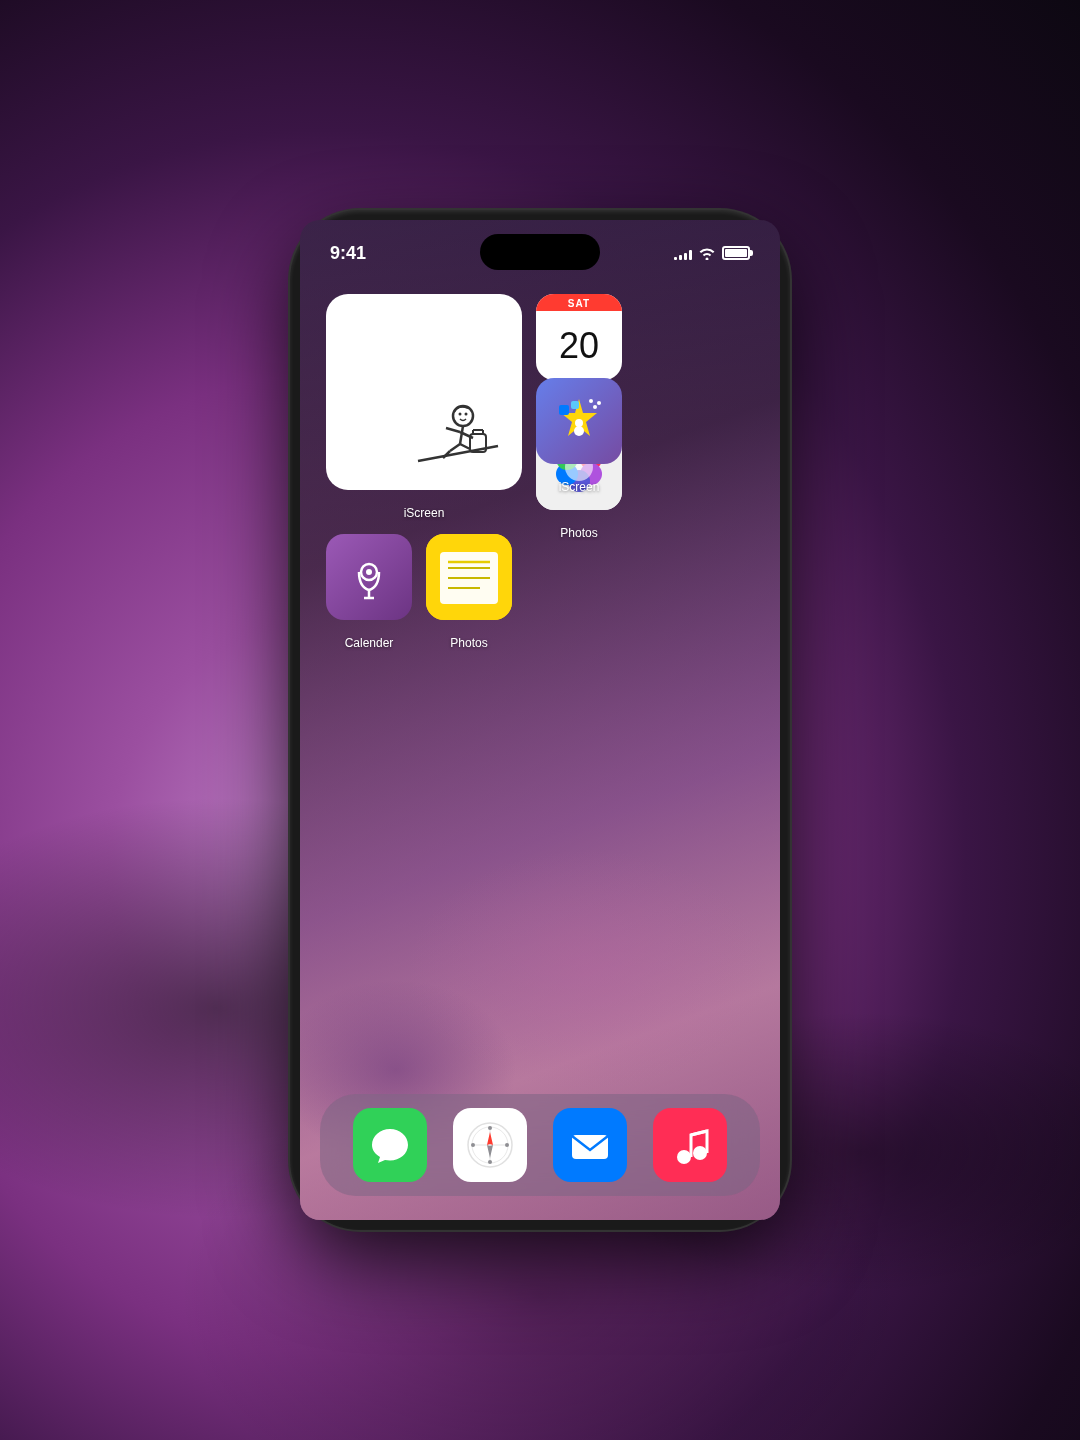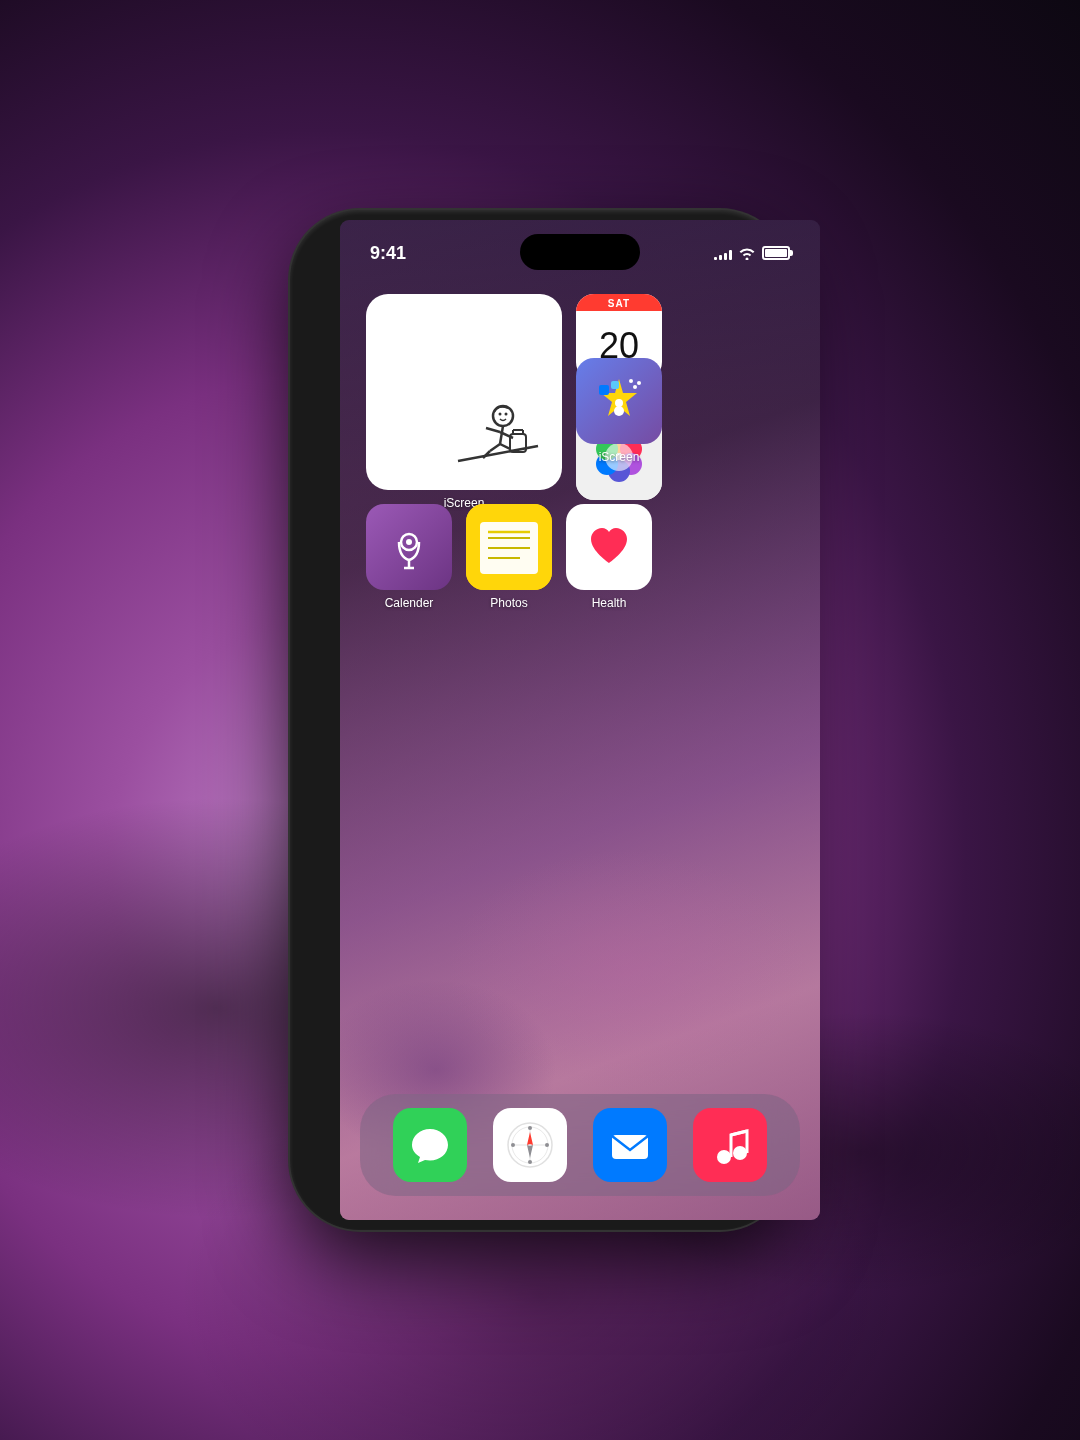--- a/index.html
+++ b/index.html
@@ -42,27 +42,26 @@
       padding: 10px;
       box-shadow:
         0 0 0 2px #333,
         0 30px 80px rgba(0,0,0,0.8),
         inset 0 2px 4px rgba(255,255,255,0.1);
     }
 
     .phone-screen {
       width: 100%;
       height: 100%;
-      border-radius: 9px;
+      border-radius: 20px;
       background: linear-gradient(160deg, #3a2545 0%, #2a1a35 30%, #7a5090 60%, #c090b0 80%, #7a5080 100%);
       overflow: hidden;
       position: relative;
       display: flex;
       flex-direction: column;
-      margin-left: 40px;
     }
 
     
     .dynamic-island {
       position: absolute;
       top: 14px;
       left: 50%;
       transform: translateX(-50%);
       width: 120px;
       height: 36px;
@@ -154,21 +153,21 @@
     .row {
       display: flex;
       gap: 14px;
       align-items: flex-start;
     }
 
     .app-icon-wrap {
       display: flex;
       flex-direction: column;
       align-items: center;
-      gap: 6px;
+      gap: 16px;
       cursor: pointer;
     }
 
     .app-icon {
       border-radius: 22px;
       overflow: hidden;
       flex-shrink: 0;
     }
 
     .app-icon.small {
@@ -548,28 +547,20 @@
                 <line x1="22" y1="34" x2="64" y2="34" stroke="#c8b800" stroke-width="2"></line>
                 <line x1="22" y1="44" x2="64" y2="44" stroke="#c8b800" stroke-width="2"></line>
                 <line x1="22" y1="54" x2="54" y2="54" stroke="#c8b800" stroke-width="2"></line>
 
                 <line x1="22" y1="28" x2="64" y2="28" stroke="#e6cc00" stroke-width="2.5"></line>
               </svg>
             </div>
             <span class="app-label">Photos</span>
           </div>
 
-          <div class="app-icon-wrap">
-            <div class="health-icon app-icon small">
-              <svg width="52" height="52" viewBox="0 0 52 52" fill="none">
-                <path d="M26 42 C26 42 8 30 8 18 C8 12 13 7 19 7 C22 7 25 9 26 11 C27 9 30 7 33 7 C39 7 44 12 44 18 C44 30 26 42 26 42Z" fill="#ff2d55"></path>
-              </svg>
-            </div>
-            <span class="app-label">Health</span>
-          </div>
         </div>
       </div>
 
       <div style="flex:1;"></div>
 
       <div class="dock">
 
         <div class="dock-icon messages-dock">
           <svg width="44" height="44" viewBox="0 0 44 44" fill="none">
             <path d="M22 6C12 6 4 13 4 22C4 27 7 31 12 34L10 40L17 37C18.6 37.3 20.3 37.5 22 37.5C32 37.5 40 30.5 40 22C40 13 32 6 22 6Z" fill="white"></path>

